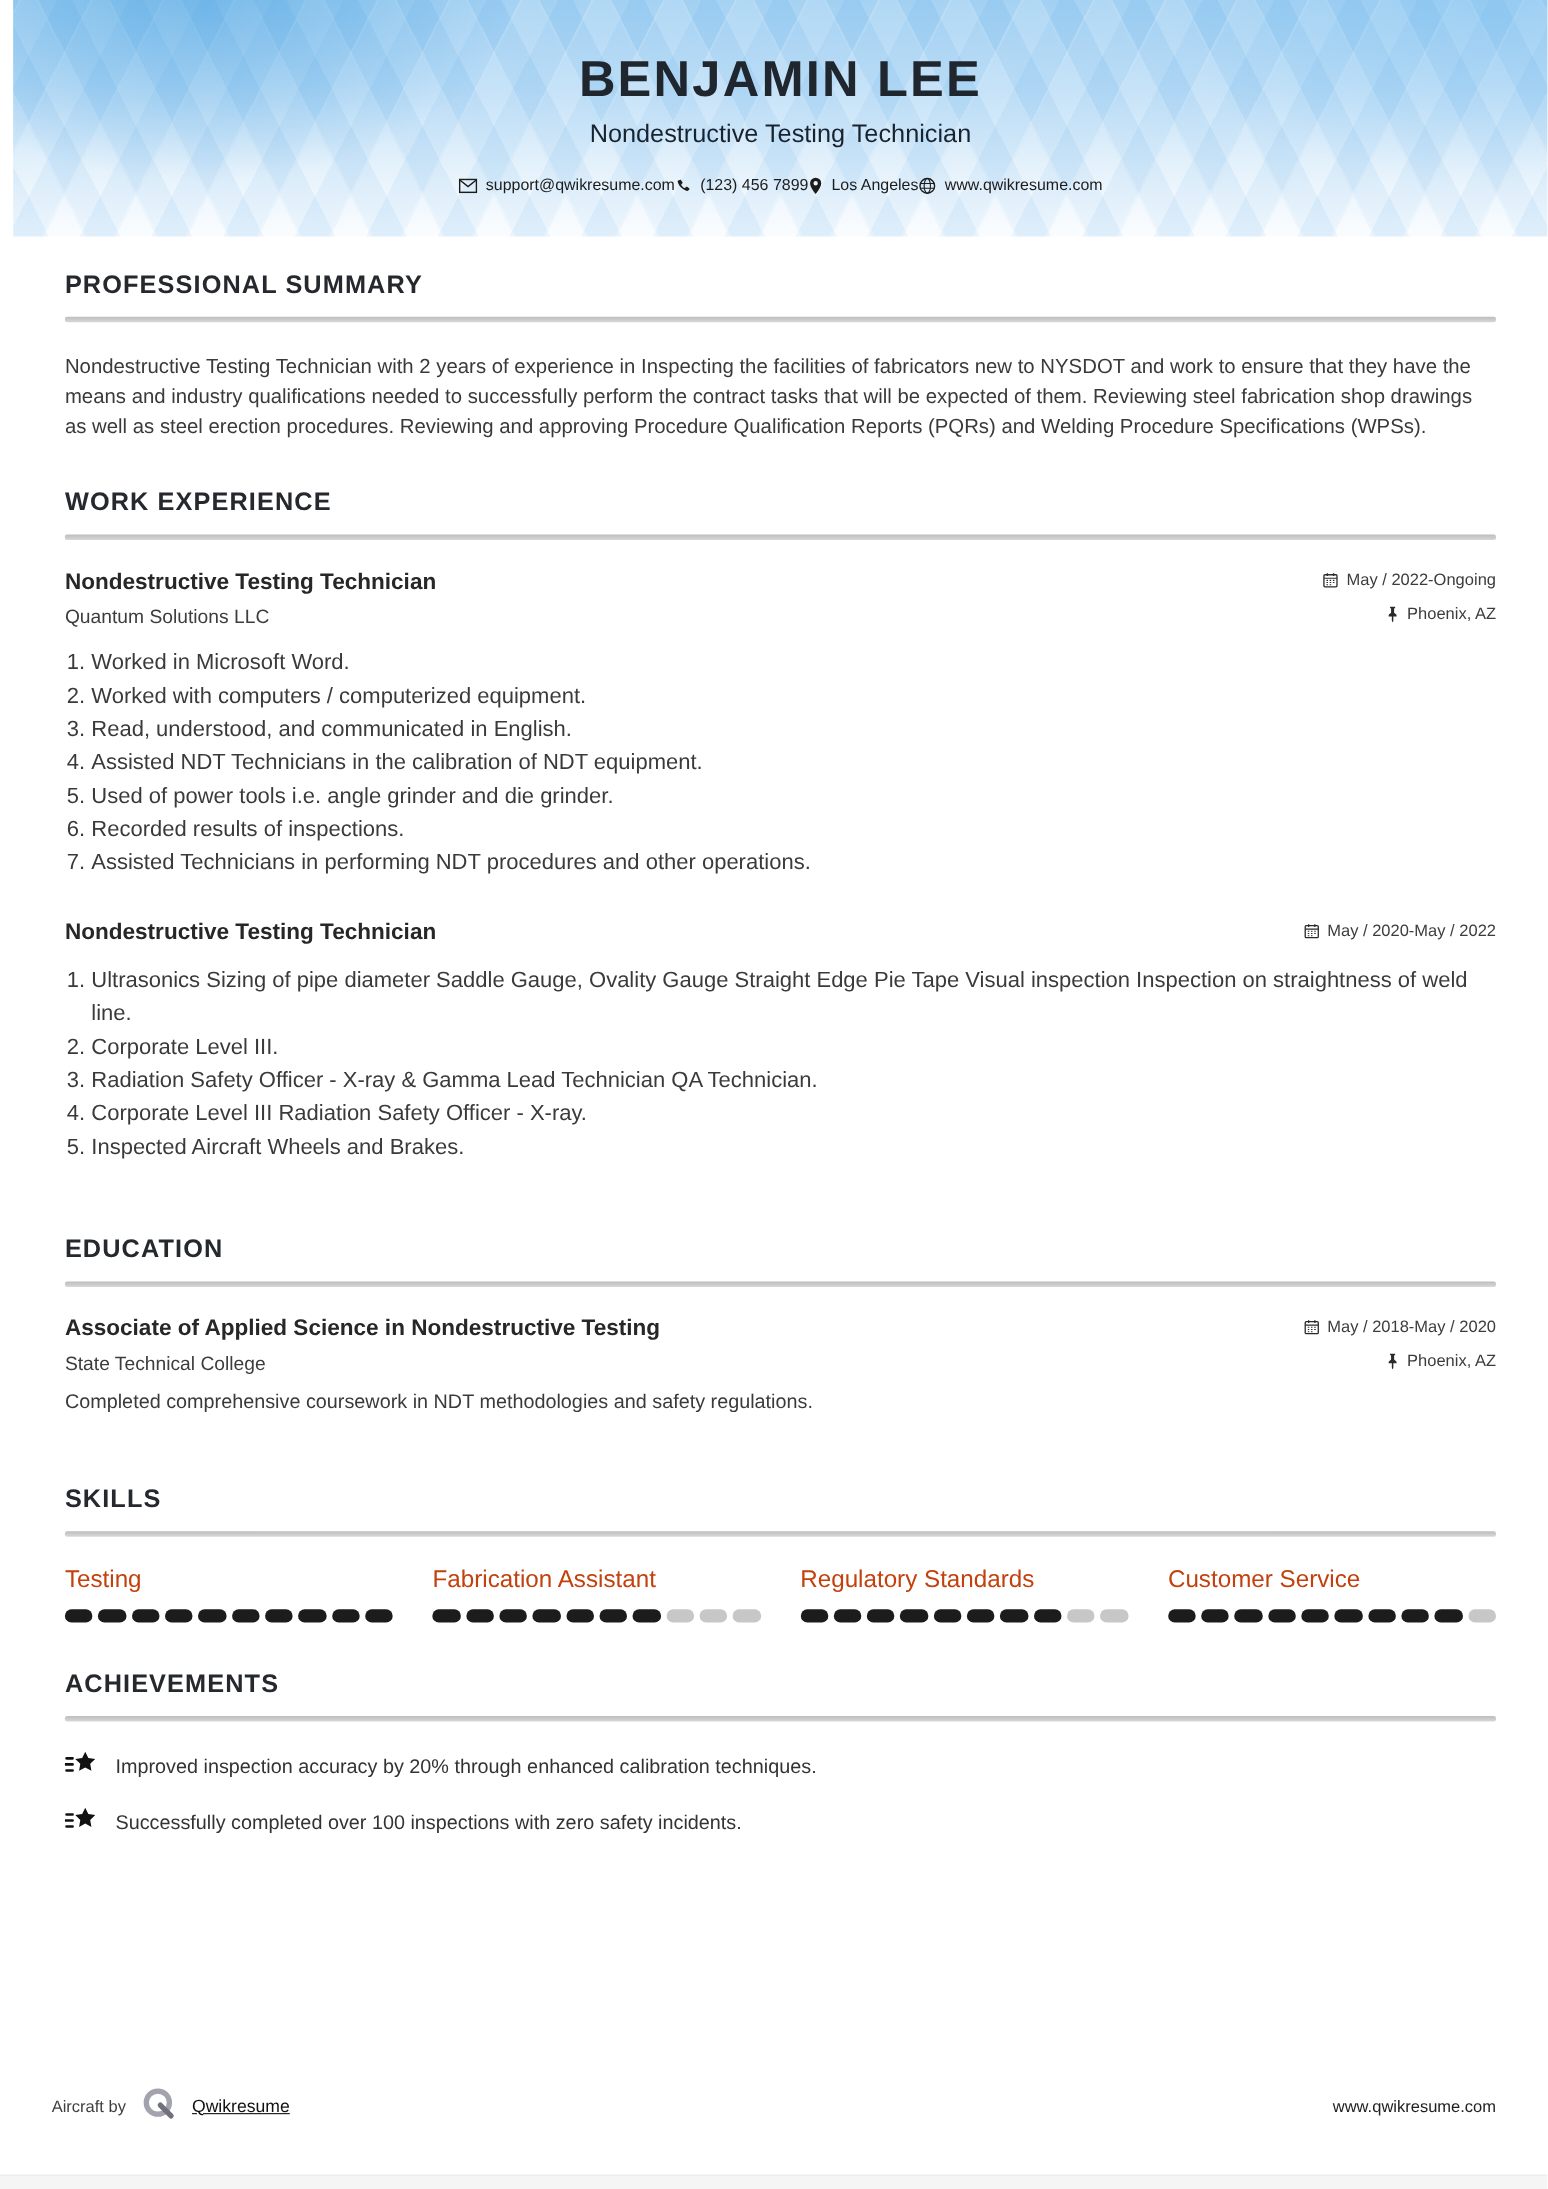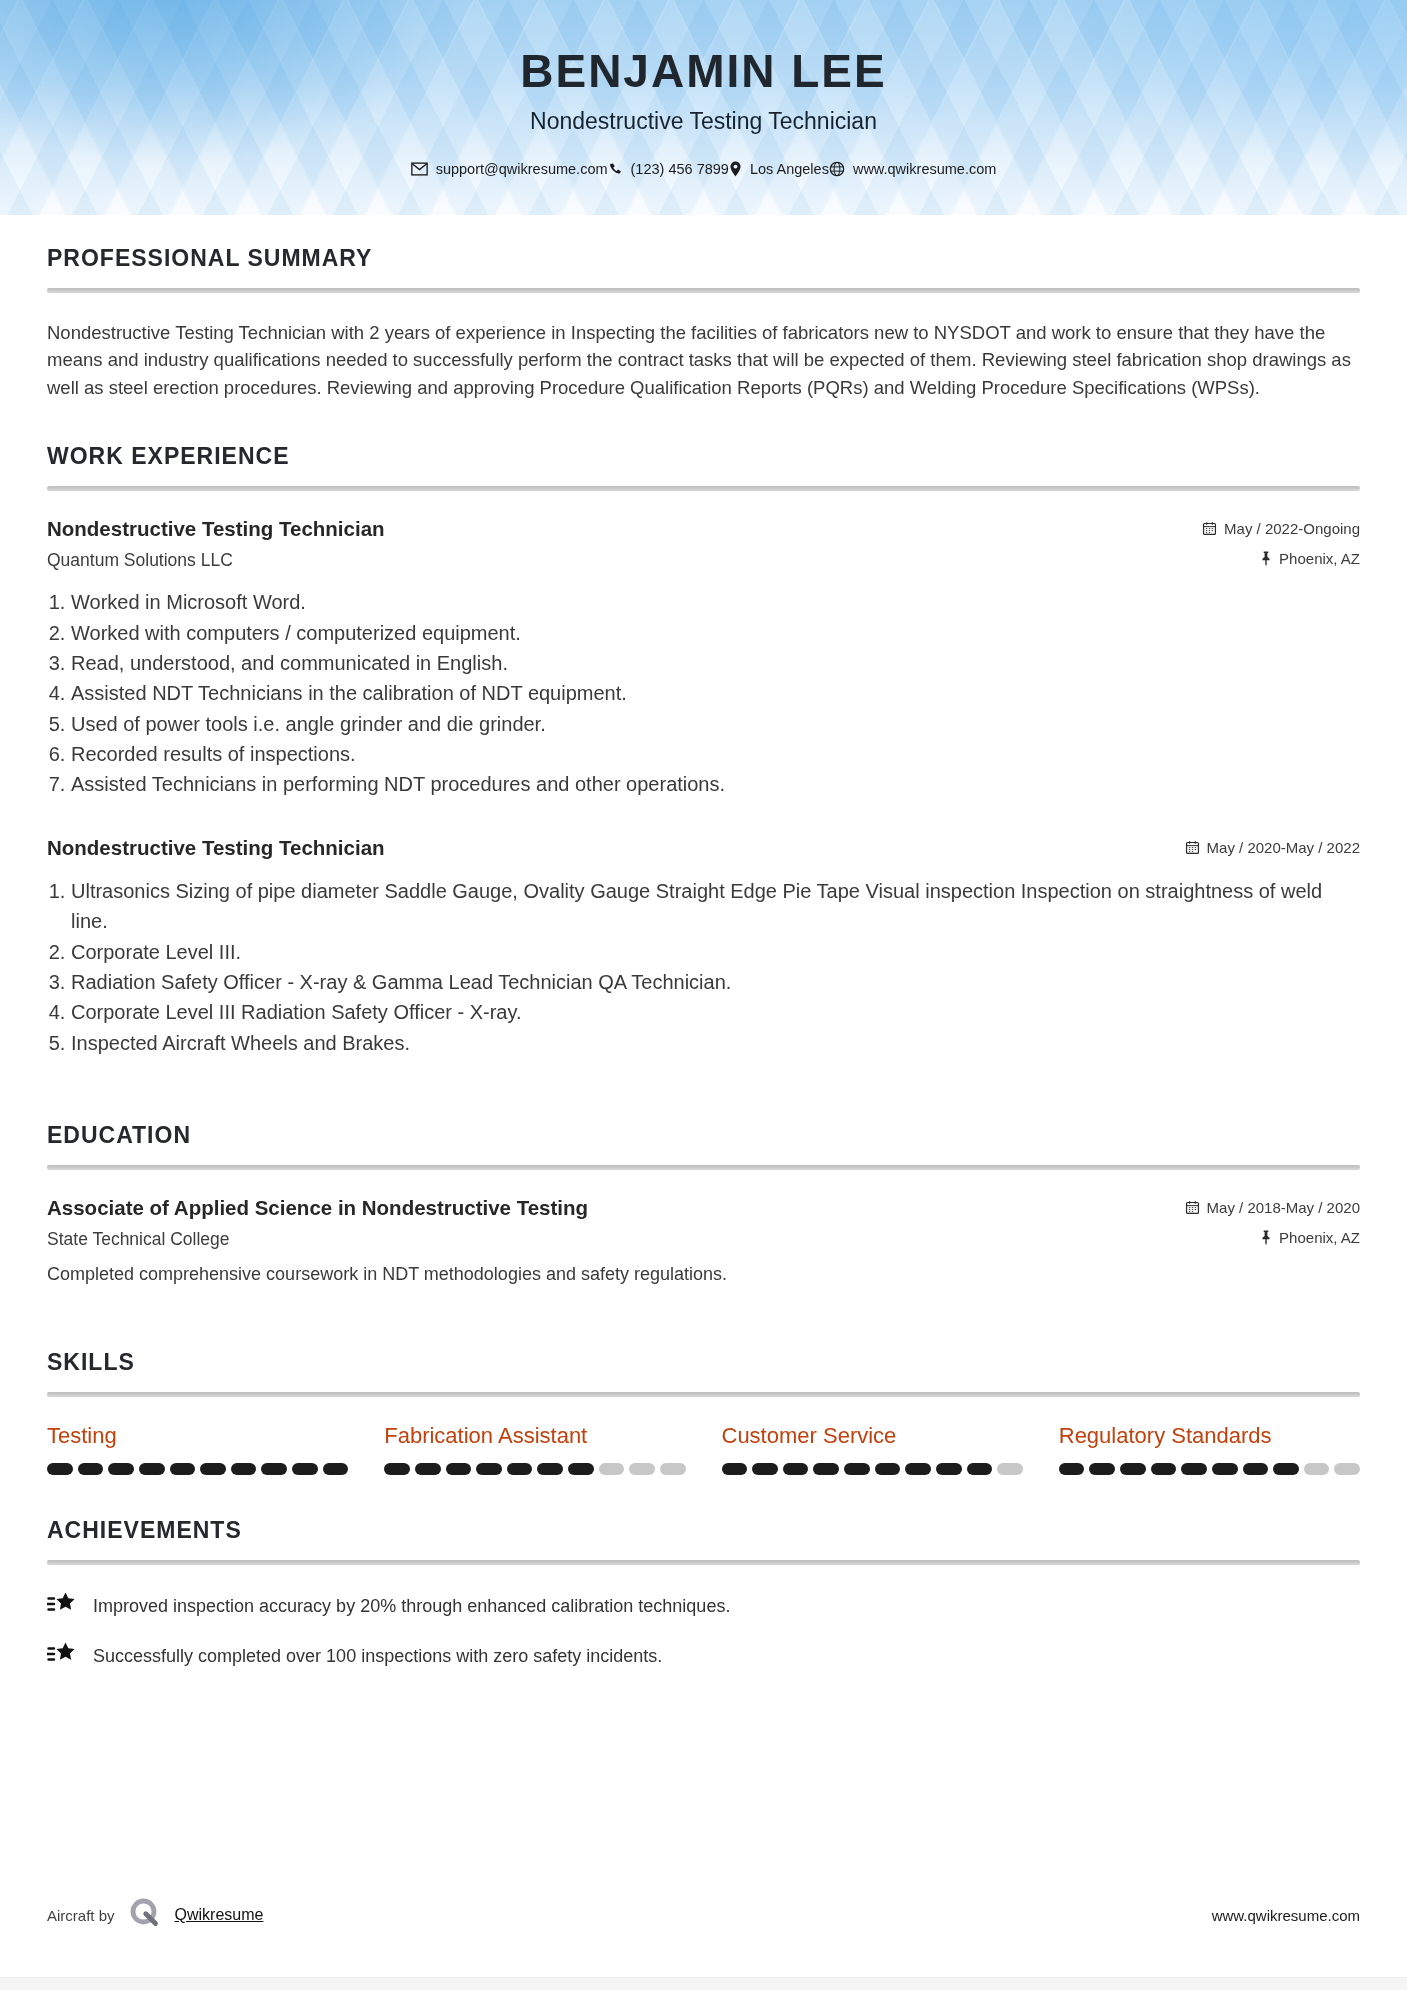--- a/index.html
+++ b/index.html
@@ -5,20 +5,21 @@
   * { margin:0; padding:0; box-sizing:border-box; }
   html,body { background:#ffffff; }
   body { font-family:"Liberation Sans", sans-serif; color:#3b3b3b; }
 
   .page {
     position:relative;
     width:1407px; height:1990px;
     margin:0 auto;
     background:#ffffff;
     overflow:hidden;
+    padding-left:12px;
   }
 
   
   .hero {
     position:relative;
     height:215px;
     text-align:center;
     background:
       radial-gradient(ellipse 420px 260px at 12% -8%, rgba(70,160,224,.55), rgba(70,160,224,0) 70%),
       radial-gradient(ellipse 420px 240px at 96% 0%, rgba(120,190,240,.35), rgba(120,190,240,0) 70%),
@@ -282,46 +283,46 @@
               <span class="seg" style="background: rgb(28, 28, 28);"></span>
               <span class="seg" style="background: rgb(28, 28, 28);"></span>
               <span class="seg" style="background: rgb(28, 28, 28);"></span>
               <span class="seg" style="background: rgb(28, 28, 28);"></span>
               <span class="seg" style="background: rgb(199, 199, 199);"></span>
               <span class="seg" style="background: rgb(199, 199, 199);"></span>
               <span class="seg" style="background: rgb(199, 199, 199);"></span>
             </div>
           </div>
           <div class="skill">
+            <div class="skill-name">Regulatory Standards</div>
+            <div class="skill-bar">
+              <span class="seg" style="background: rgb(28, 28, 28);"></span>
+              <span class="seg" style="background: rgb(28, 28, 28);"></span>
+              <span class="seg" style="background: rgb(28, 28, 28);"></span>
+              <span class="seg" style="background: rgb(28, 28, 28);"></span>
+              <span class="seg" style="background: rgb(28, 28, 28);"></span>
+              <span class="seg" style="background: rgb(28, 28, 28);"></span>
+              <span class="seg" style="background: rgb(28, 28, 28);"></span>
+              <span class="seg" style="background: rgb(28, 28, 28);"></span>
+              <span class="seg" style="background: rgb(199, 199, 199);"></span>
+              <span class="seg" style="background: rgb(199, 199, 199);"></span>
+            </div>
+          </div>
+          <div class="skill">
             <div class="skill-name">Customer Service</div>
             <div class="skill-bar">
               <span class="seg" style="background: rgb(28, 28, 28);"></span>
               <span class="seg" style="background: rgb(28, 28, 28);"></span>
               <span class="seg" style="background: rgb(28, 28, 28);"></span>
               <span class="seg" style="background: rgb(28, 28, 28);"></span>
               <span class="seg" style="background: rgb(28, 28, 28);"></span>
               <span class="seg" style="background: rgb(28, 28, 28);"></span>
               <span class="seg" style="background: rgb(28, 28, 28);"></span>
               <span class="seg" style="background: rgb(28, 28, 28);"></span>
               <span class="seg" style="background: rgb(28, 28, 28);"></span>
-              <span class="seg" style="background: rgb(199, 199, 199);"></span>
-            </div>
-          </div>
-          <div class="skill">
-            <div class="skill-name">Regulatory Standards</div>
-            <div class="skill-bar">
-              <span class="seg" style="background: rgb(28, 28, 28);"></span>
-              <span class="seg" style="background: rgb(28, 28, 28);"></span>
-              <span class="seg" style="background: rgb(28, 28, 28);"></span>
-              <span class="seg" style="background: rgb(28, 28, 28);"></span>
-              <span class="seg" style="background: rgb(28, 28, 28);"></span>
-              <span class="seg" style="background: rgb(28, 28, 28);"></span>
-              <span class="seg" style="background: rgb(28, 28, 28);"></span>
-              <span class="seg" style="background: rgb(28, 28, 28);"></span>
-              <span class="seg" style="background: rgb(199, 199, 199);"></span>
               <span class="seg" style="background: rgb(199, 199, 199);"></span>
             </div>
           </div>
         </div>
     </section>
 
     <section>
       <h2 class="sec-head">ACHIEVEMENTS</h2>
       <div class="rule"></div>
       <div id="achievements">

